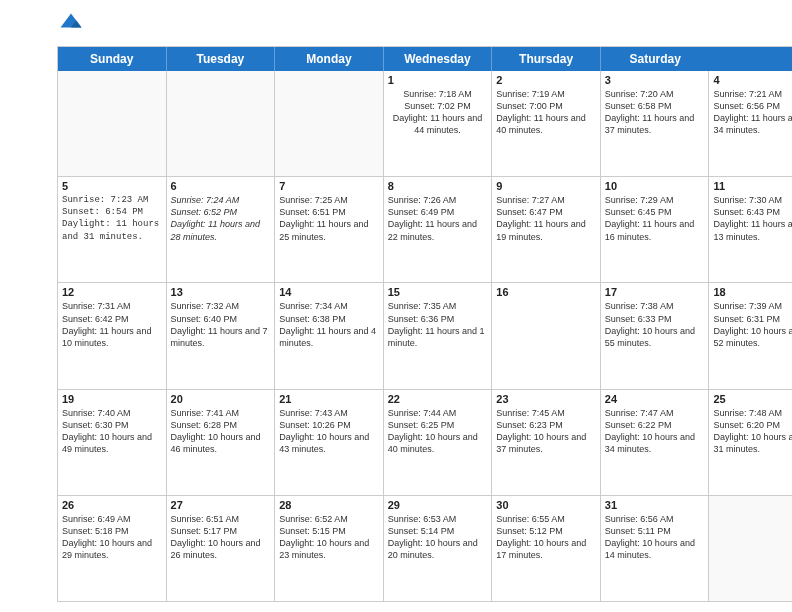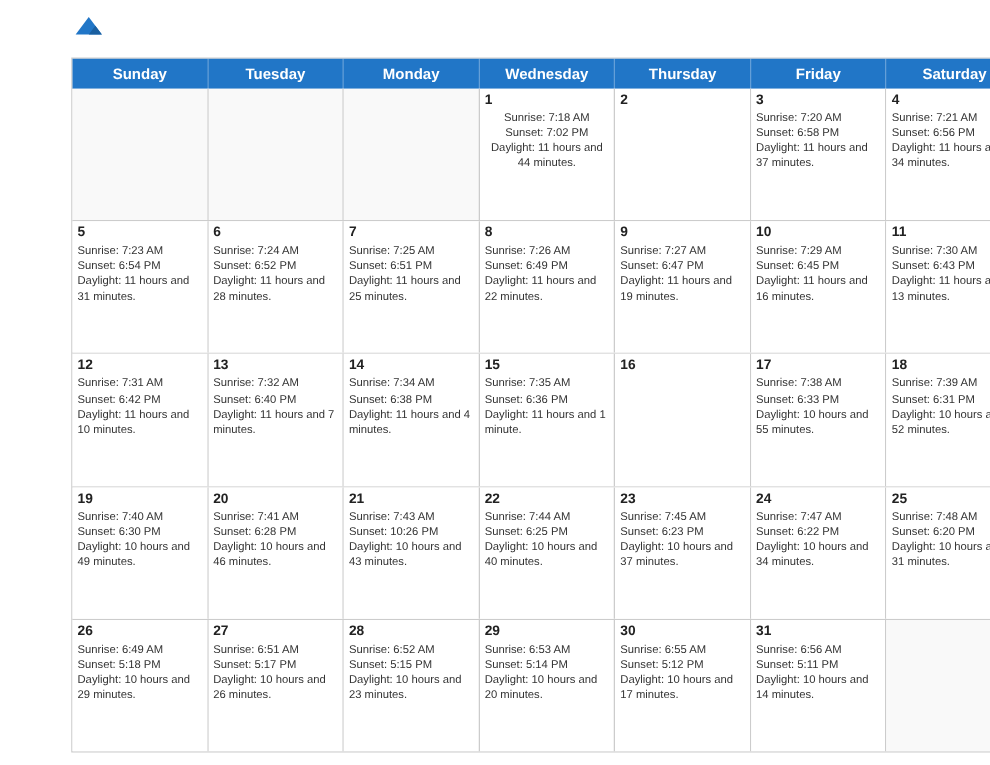--- a/index.html
+++ b/index.html
@@ -137,60 +137,62 @@
     </div>
   </div>
 
   <div class="calendar">
     <div class="cal-header">
     <div class="cal-header-cell">Sunday</div>
         <div class="cal-header-cell">Tuesday</div>
         <div class="cal-header-cell">Monday</div>
         <div class="cal-header-cell">Wednesday</div>
         <div class="cal-header-cell">Thursday</div>
-        <div class="cal-header-cell">Friday</div>
         <div class="cal-header-cell">Saturday</div>
       </div>
     <div class="cal-body">
     <div class="cal-row">
           <div class="cal-cell empty"></div>
           <div class="cal-cell empty"></div>
           <div class="cal-cell empty"></div>
           <div class="cal-cell">
             <div class="day-num">1</div>
             <div class="day-info" style="white-space: pre-line; text-align: center;">Sunrise: 7:18 AM
 Sunset: 7:02 PM
 Daylight: 11 hours and 44 minutes.</div>
           </div>
           <div class="cal-cell">
             <div class="day-num">2</div>
+            <div class="day-info" style="white-space: pre-line;">Sunrise: 7:19 AM
+Sunset: 7:00 PM
+Daylight: 11 hours and 40 minutes.</div>
           </div>
           <div class="cal-cell">
             <div class="day-num">3</div>
             <div class="day-info" style="white-space: pre-line;">Sunrise: 7:20 AM
 Sunset: 6:58 PM
 Daylight: 11 hours and 37 minutes.</div>
           </div>
           <div class="cal-cell">
             <div class="day-num">4</div>
             <div class="day-info" style="white-space: pre-line;">Sunrise: 7:21 AM
 Sunset: 6:56 PM
 Daylight: 11 hours and 34 minutes.</div>
           </div>
         </div>
         <div class="cal-row">
           <div class="cal-cell">
             <div class="day-num">5</div>
-            <div class="day-info" style="white-space: pre-line;">Sunrise: 7:23 AM
+            <div class="day-info" style="white-space: pre-line; font-family: Liberation Mono, monospace;">Sunrise: 7:23 AM
 Sunset: 6:54 PM
 Daylight: 11 hours and 31 minutes.</div>
           </div>
           <div class="cal-cell">
             <div class="day-num">6</div>
-            <div class="day-info" style="white-space: pre-line;">Sunrise: 7:24 AM
+            <div class="day-info" style="white-space: pre-line; font-style: italic;">Sunrise: 7:24 AM
 Sunset: 6:52 PM
 Daylight: 11 hours and 28 minutes.</div>
           </div>
           <div class="cal-cell">
             <div class="day-num">7</div>
             <div class="day-info" style="white-space: pre-line;">Sunrise: 7:25 AM
 Sunset: 6:51 PM
 Daylight: 11 hours and 25 minutes.</div>
           </div>
           <div class="cal-cell">

